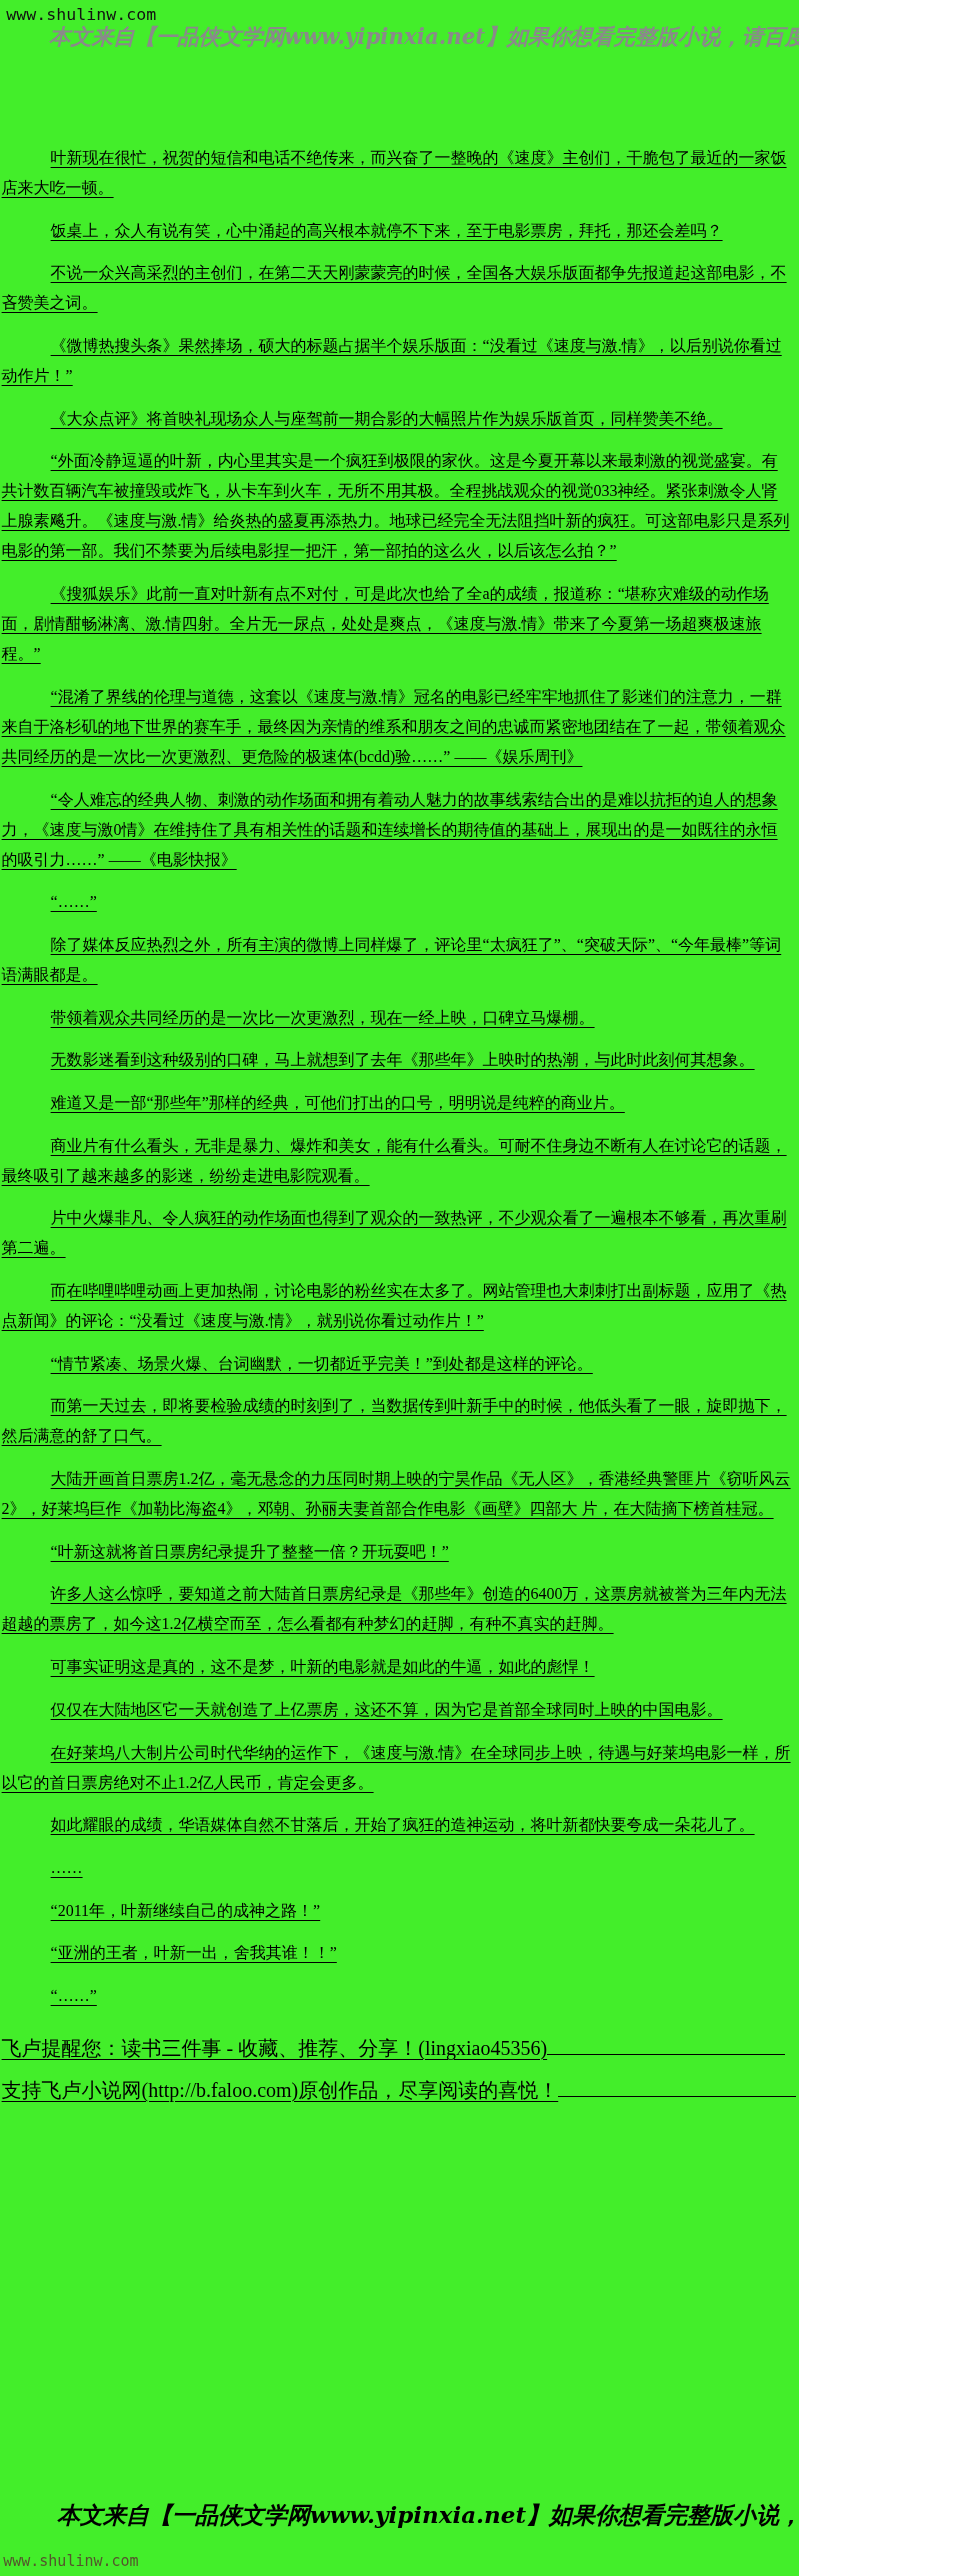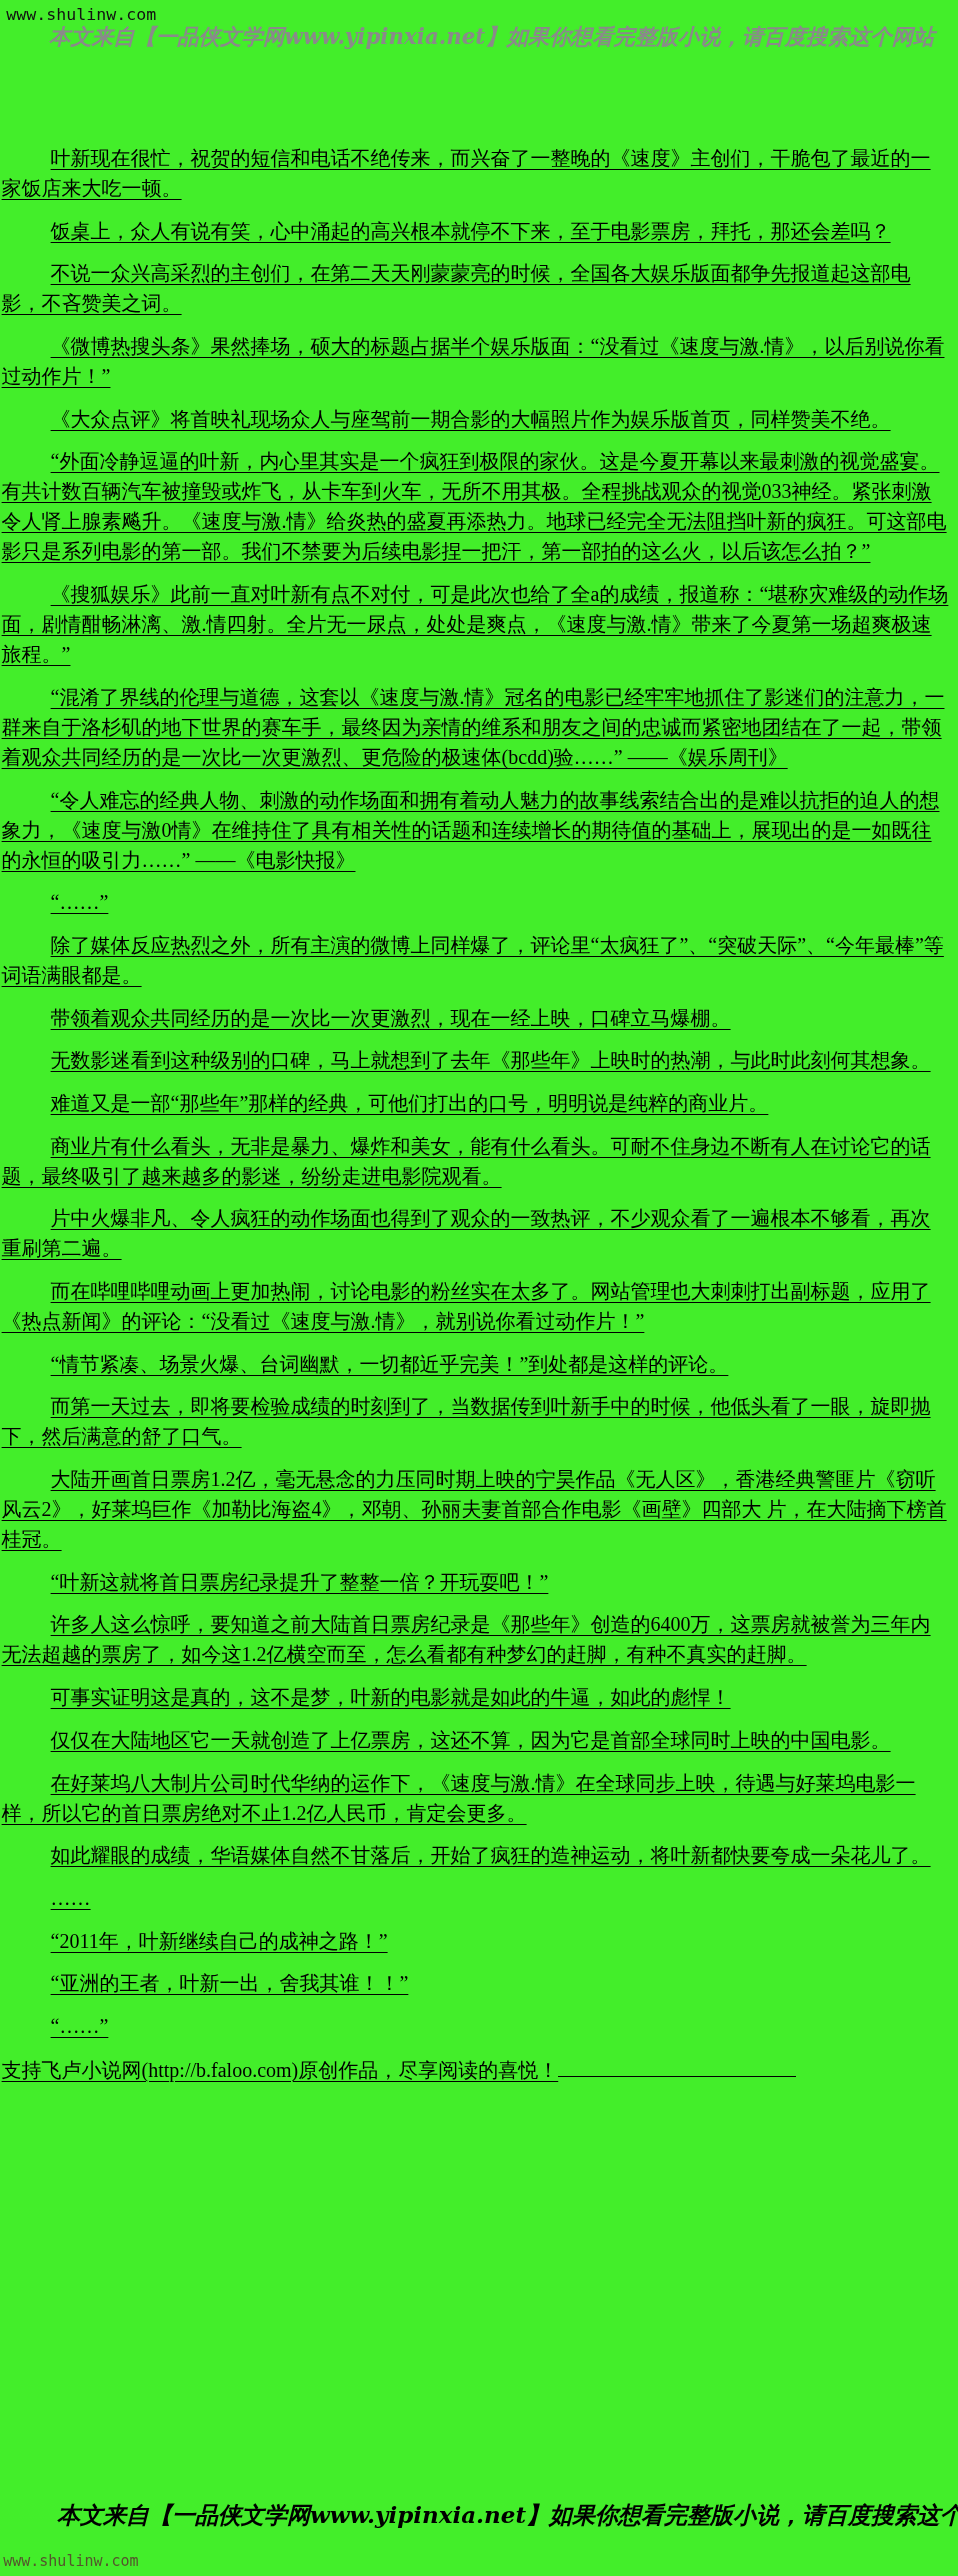--- a/index.html
+++ b/index.html
@@ -1,18 +1,18 @@
 <!DOCTYPE html>
 <html style="font-size:12.7px"><head>
 <meta charset="utf-8">
 <style>
   html, body { margin: 0; padding: 0; }
   .page {
     position: relative;
-    width: 958px;
+    width: 799px;
     height: 2576px;
     background: #43ee2a;
     overflow: hidden;
     font-family: "Liberation Serif", "DejaVu Serif", serif;
   }
   .watermark {
     position: absolute;
     font-family: "DejaVu Sans Mono", monospace;
     white-space: nowrap;
   }
@@ -28,21 +28,21 @@
   }
   .banner-top { left: 49px; top: 22px; font-size: 21.4px; color: #8a8a8a; }
   .banner-bottom { left: 57px; top: 2500px; font-size: 23px; color: #000; }
   .content {
     position: relative;
     padding: 143px 8px 0 1.6px;
     color: #000;
   }
   .para {
     margin: 0 0 12.7px 0;
-    font-size: 20px;
+    font-size: 16px;
     line-height: 30px;
     text-indent: 49px;
     text-decoration: underline;
     text-decoration-thickness: 0.8px;
     text-underline-offset: 4px;
     word-break: break-all;
   }
   .footer-line {
     margin: 0 0 11px 0;
     font-size: 20px;
@@ -102,20 +102,23 @@
         <p class="para">可事实证明这是真的，这不是梦，叶新的电影就是如此的牛逼，如此的彪悍！</p>
         <p class="para">仅仅在大陆地区它一天就创造了上亿票房，这还不算，因为它是首部全球同时上映的中国电影。</p>
         <p class="para">在好莱坞八大制片公司时代华纳的运作下，《速度与激.情》在全球同步上映，待遇与好莱坞电影一样，所以它的首日票房绝对不止1.2亿人民币，肯定会更多。</p>
         <p class="para">如此耀眼的成绩，华语媒体自然不甘落后，开始了疯狂的造神运动，将叶新都快要夸成一朵花儿了。</p>
         <p class="para">……</p>
         <p class="para">“2011年，叶新继续自己的成神之路！”</p>
         <p class="para">“亚洲的王者，叶新一出，舍我其谁！！”</p>
         <p class="para">“……”</p>
       </div>
 
+    <div class="footer-line footer-line-1">
+      <span class="ftext">飞卢提醒您：读书三件事 - 收藏、推荐、分享！(lingxiao45356)</span><span class="tail"></span>
+    </div>
 
     <div class="footer-line">
       <span class="ftext">支持飞卢小说网(http://b.faloo.com)原创作品，尽享阅读的喜悦！</span><span class="tail"></span>
     </div>
   </div>
 
   <div class="banner banner-bottom">本文来自【一品侠文学网www.yipinxia.net】如果你想看完整版小说，请百度搜索这个网站</div>
 
   <div class="watermark watermark-bottom">www.shulinw.com</div>
 

